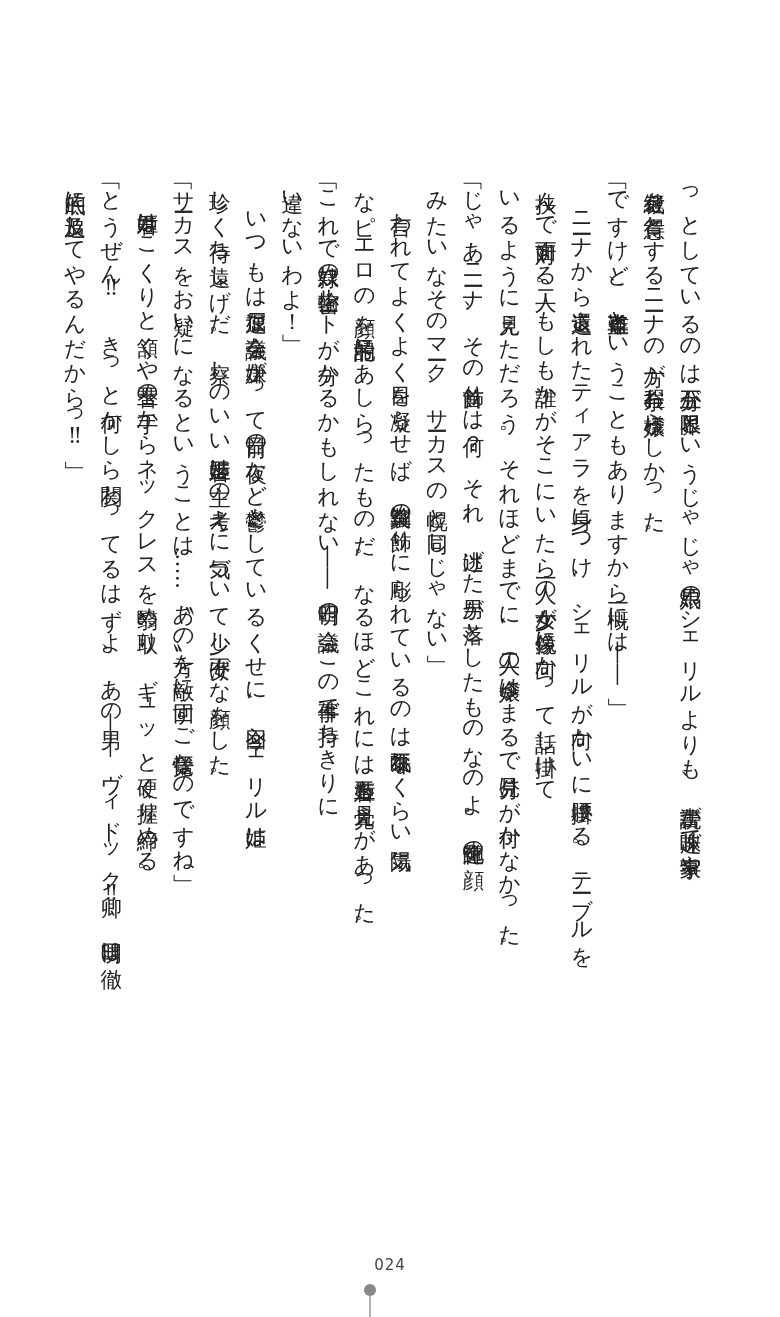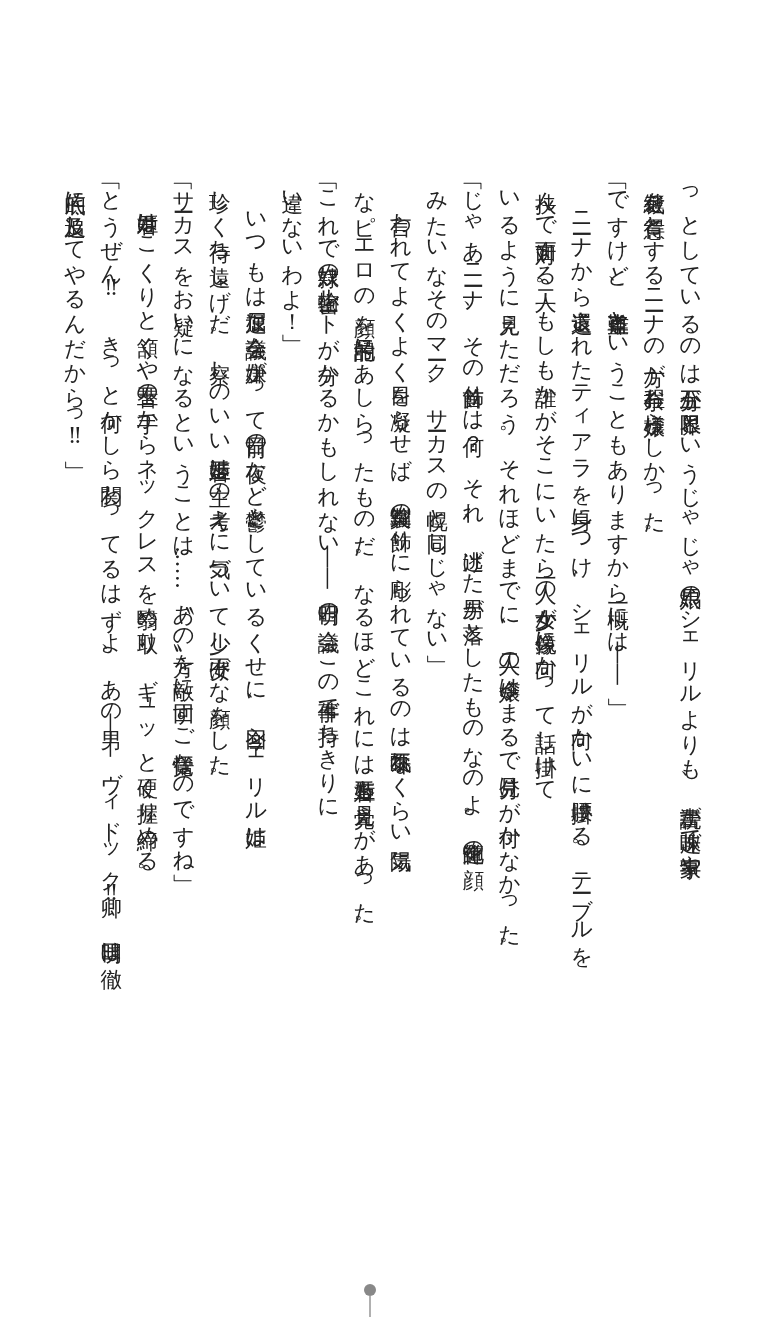--- a/index.html
+++ b/index.html
@@ -74,15 +74,16 @@
     <span class="line">「これで奴隷の密輸ルートが分かるかもしれない――明日の議会、この事件で持ちきりに</span>
     <span class="line">違いないわよ！」</span>
     <span class="line">　いつもは退屈な議会を嫌がって前日の夜など鬱々としているくせに、今回シェリル姫は</span>
     <span class="line">珍しく待ち遠しげだ。察しのいい替玉姫は主の考えに気づいて少し不安げな顔をした。</span>
     <span class="line">「サーカスをお疑いになるということは……〝あの方〟を敵に回すご覚悟なのですね」</span>
     <span class="line">　姫君はこくりと頷くや替玉の手からネックレスを翳め取り、ギュッと硬く握り締める。</span>
     <span class="line">「とうぜん‼　きっと何かしら関わってるはずよ、あの男――ヴィドック卿‼　明日は徹</span>
     <span class="line">底的に追及してやるんだからっ‼」</span>
   </div>
 
+  <div class="folio">024</div>
   <div class="ornament-dot"></div>
   <div class="ornament-line"></div>
 </div>
 
 </body></html>

